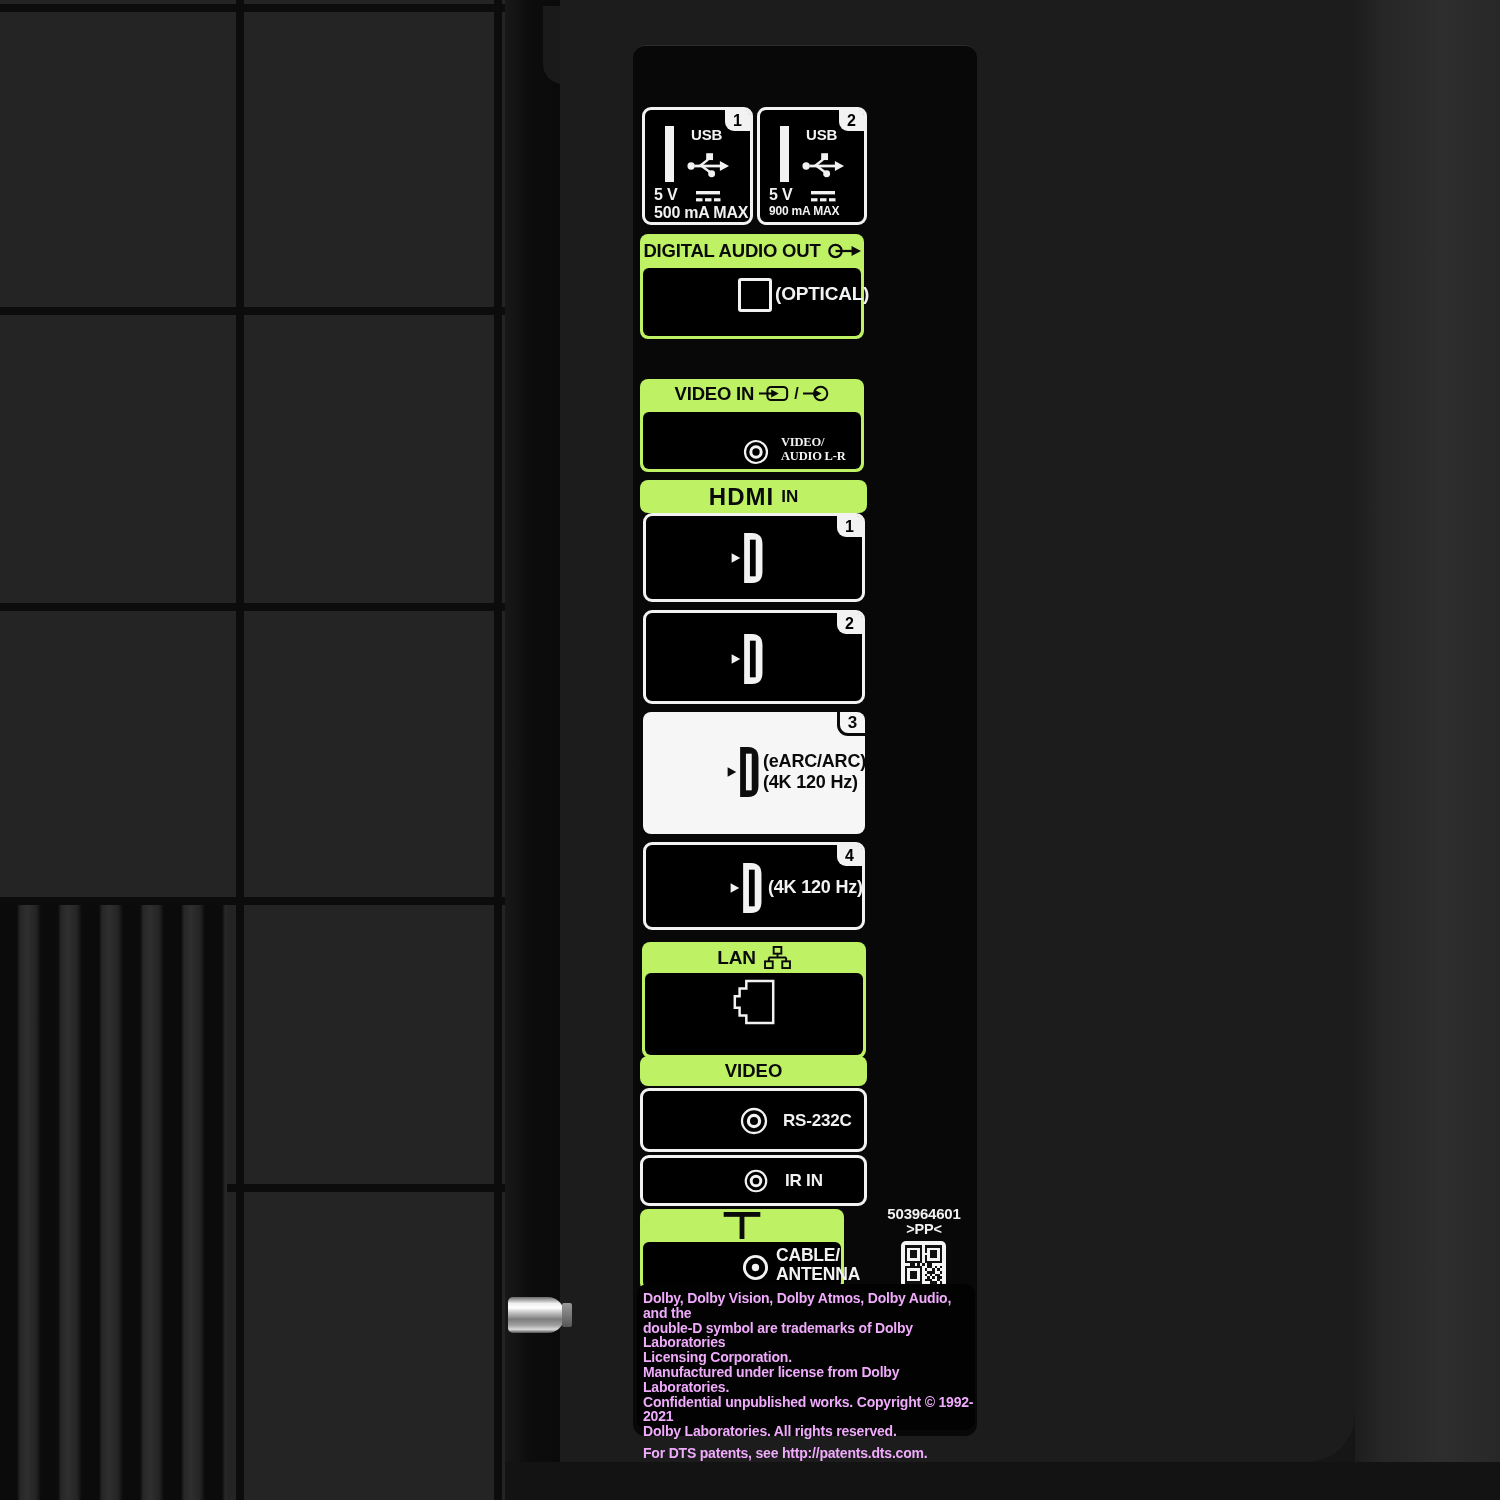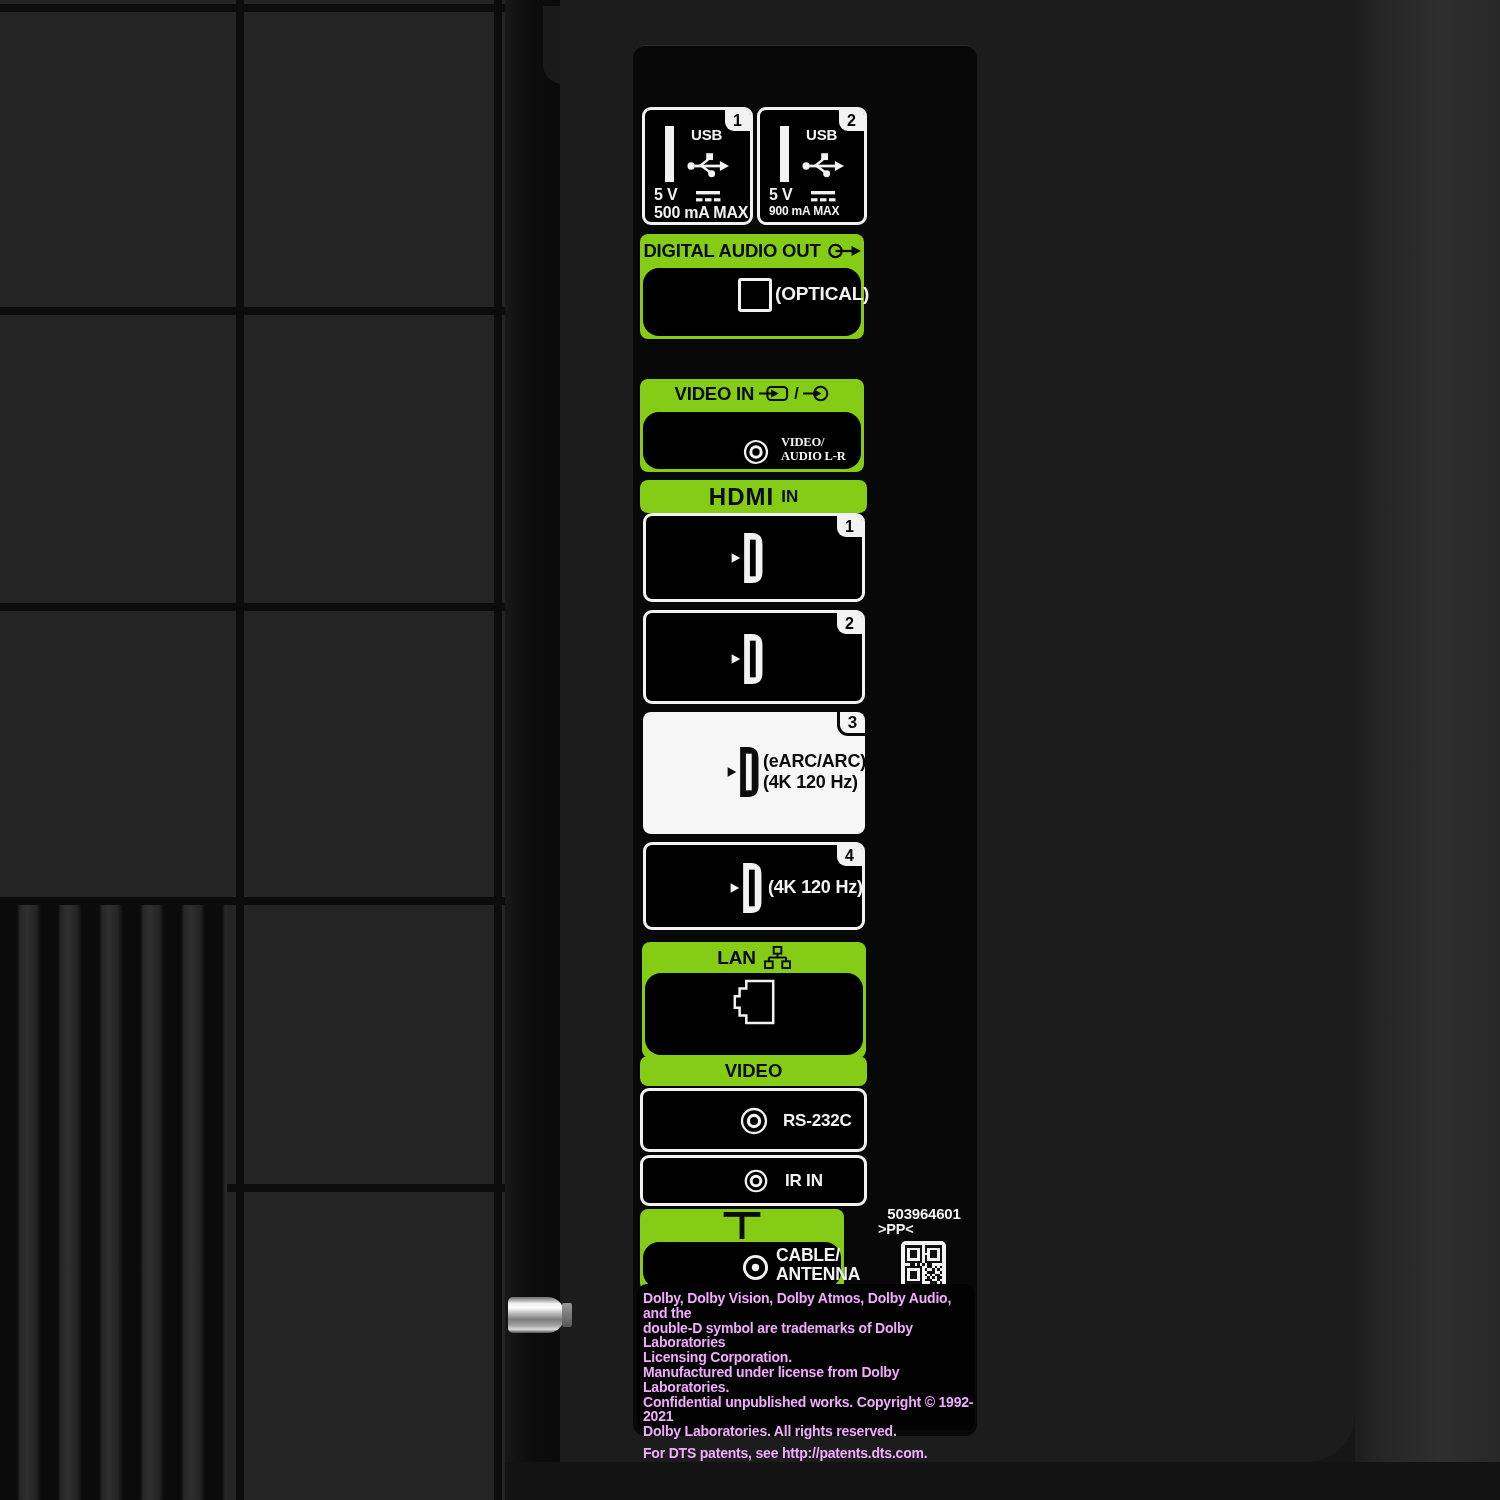--- a/index.html
+++ b/index.html
@@ -18,24 +18,24 @@
                background:linear-gradient(90deg,#1d1d1d 0%,#262626 18%,#2e2e2e 60%,#282828 100%);}
   .bottom-strip{left:505px;top:1462px;width:995px;height:38px;background:#131313;}
   .bay{left:560px;top:0;width:795px;height:1462px;background:#1c1c1c;border-radius:0 0 48px 0;}
   .screw{left:508px;top:1297px;width:56px;height:36px;border-radius:5px 16px 16px 5px;
          background:linear-gradient(180deg,#6a6a6a 0%,#efefef 18%,#ffffff 30%,#bdbdbd 45%,#7d7d7d 62%,#9f9f9f 78%,#d8d8d8 90%,#4f4f4f 100%);}
   .screw-pin{left:562px;top:1303px;width:10px;height:24px;border-radius:2px;
              background:linear-gradient(180deg,#9a9a9a,#565656);}
   
   .panel{left:633px;top:45px;width:344px;height:1390px;background:#080808;border-radius:12px;border-top:1px solid #2c2c2c;}
   .pbox{position:absolute;background:#000;border:3px solid #f2f2f2;border-radius:9px;box-sizing:border-box;color:#f2f2f2;}
-  .wunit{position:absolute;background:#84cc16;border-radius:8px;box-sizing:border-box;color:#0a0a0a;}
+  .wunit{position:absolute;background:#bef264;border-radius:8px;box-sizing:border-box;color:#0a0a0a;}
   .whead{position:absolute;left:0;right:0;top:0;display:flex;align-items:center;justify-content:center;gap:6px;
          font-weight:700;color:#0a0a0a;letter-spacing:-0.2px;}
-  .wbody{position:absolute;left:3px;right:3px;bottom:3px;background:#000;border-radius:16px;color:#f2f2f2;}
+  .wbody{position:absolute;left:3px;right:3px;bottom:3px;background:#000;border-radius:6px;color:#f2f2f2;}
   .tab{position:absolute;top:0;right:0;width:25px;height:21px;background:#f2f2f2;color:#000;
        font-weight:700;font-size:16px;display:flex;align-items:center;justify-content:center;border-radius:0 5px 0 9px;}
   .tab3{position:absolute;top:0;right:0;width:28px;height:24px;color:#0a0a0a;font-weight:700;font-size:17px;
         display:flex;align-items:center;justify-content:center;border-left:3px solid #0a0a0a;border-bottom:3px solid #0a0a0a;
         border-bottom-left-radius:11px;box-sizing:border-box;}
   .lbl{position:absolute;font-weight:700;letter-spacing:-0.2px;white-space:nowrap;}
   
   .qr-box{left:901px;top:1241px;width:45px;height:47px;background:#f5f5f5;border-radius:5px;padding:4px;box-sizing:border-box;}
   .qr-grid{display:grid;grid-template-columns:repeat(15,1fr);grid-template-rows:repeat(15,1fr);width:100%;height:100%;}
   .qr-grid span{display:block;}
@@ -302,21 +302,21 @@
         </div>
         <div class="lbl" style="left:133px;top:4px;font-size:17.5px;line-height:19px;white-space:normal;">
           <div>CABLE/</div>
           <div>ANTENNA</div>
         </div>
       </div>
     </div>
   </div>
 
   <div class="abs lbl" style="left:878px;top:1205px;width:92px;text-align:center;font-size:15px;color:#f2f2f2;">503964601</div>
-  <div class="abs lbl" style="left:878px;top:1221px;width:92px;font-size:14.5px;color:#f2f2f2;">&gt;PP&lt;</div>
+  <div class="abs lbl" style="left:878px;top:1221px;width:92px;text-align:center;font-size:14.5px;color:#f2f2f2;">&gt;PP&lt;</div>
   <div class="abs qr-box">
     <div class="qr-grid">
         <span class="on"></span>
         <span class="on"></span>
         <span class="on"></span>
         <span class="on"></span>
         <span class="on"></span>
         <span class="on"></span>
         <span class="on"></span>
         <span></span>

